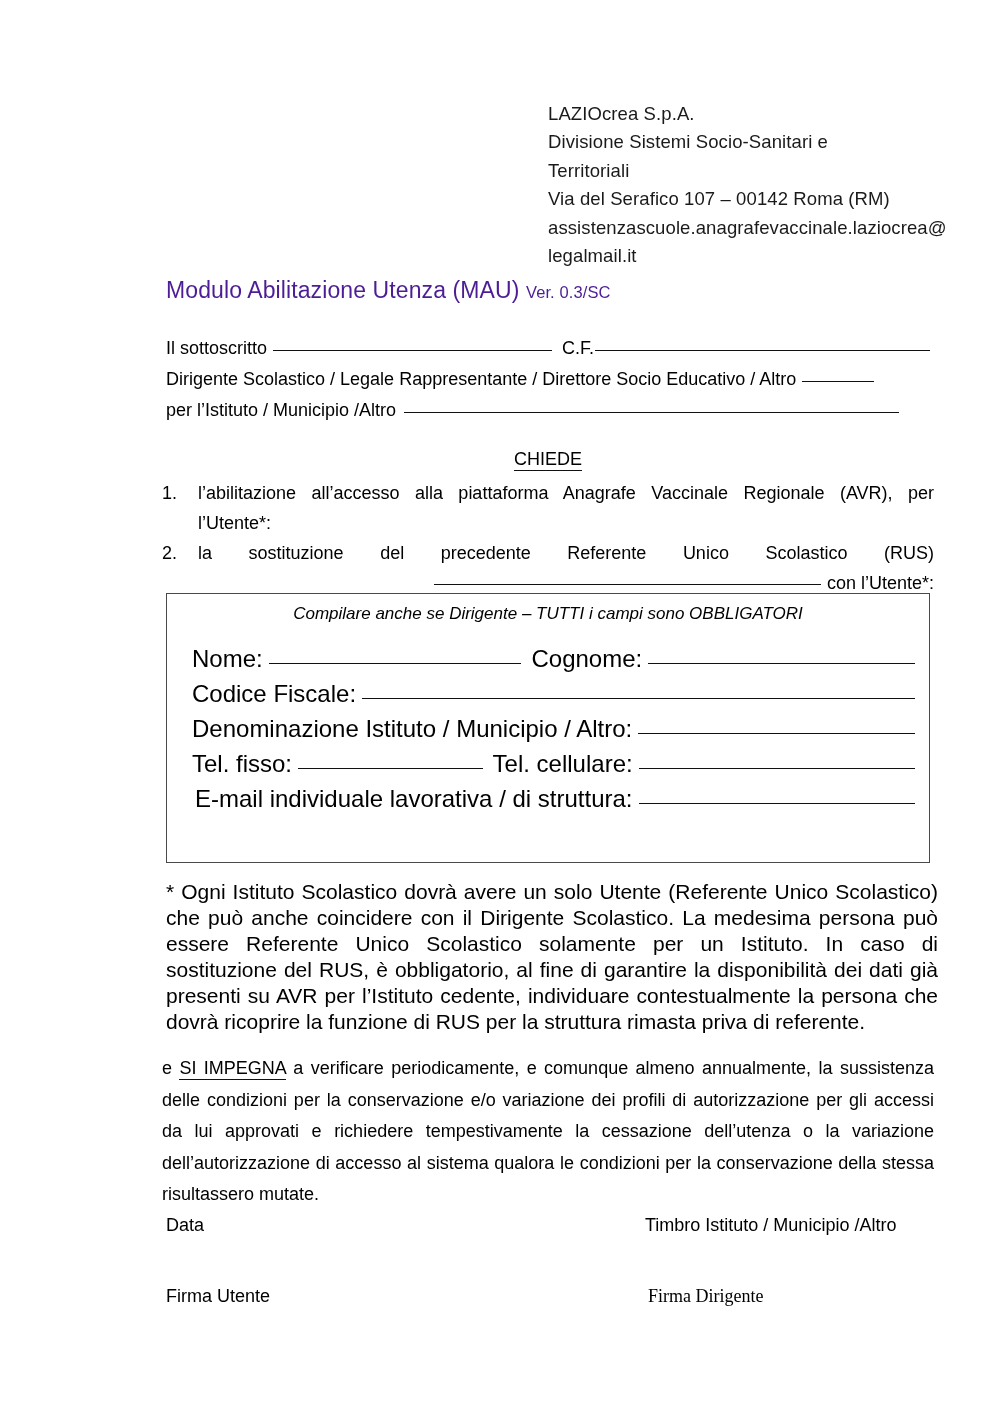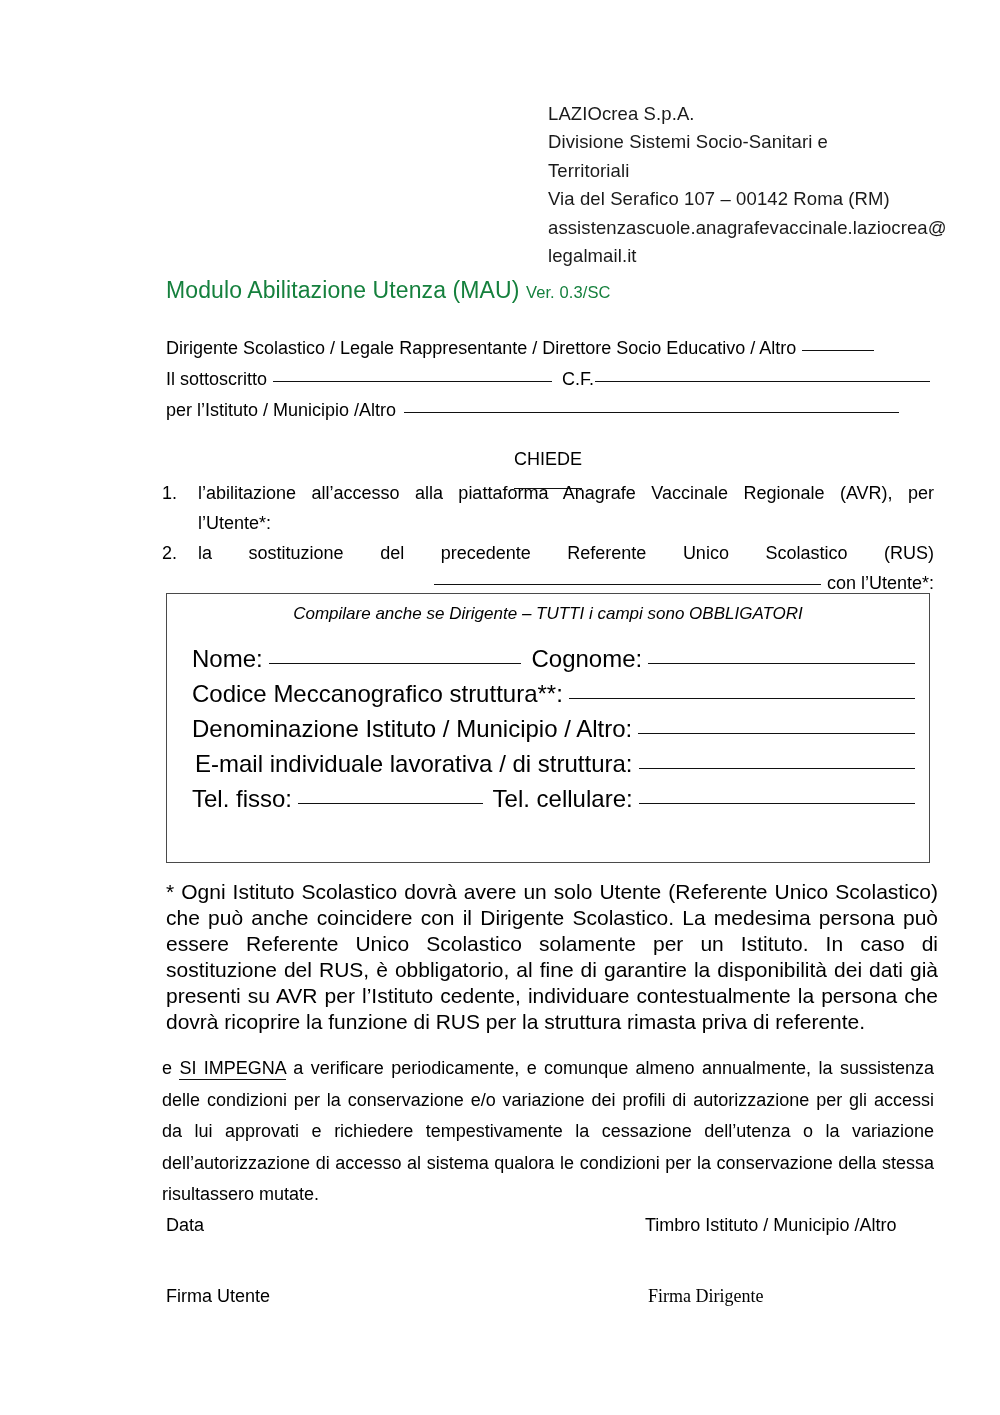--- a/index.html
+++ b/index.html
@@ -36,21 +36,21 @@
   }
   .letterhead .lh-line { display: block; white-space: pre-wrap; }
   .letterhead .lh-email { word-break: break-all; }
 
   
   .doc-title {
     position: absolute;
     left: 118px;
     top: 277px;
     font-size: 23px;
-    color: #15803d;
+    color: #4c1d95;
     letter-spacing: 0.1px;
     white-space: nowrap;
   }
   .doc-title .ver {
     font-size: 16.5px;
     letter-spacing: 0.1px;
   }
 
   
   .form-lines {
@@ -79,21 +79,21 @@
   .chiede {
     position: absolute;
     left: 0;
     top: 449px;
     width: 1000px;
     text-align: center;
     font-size: 18px;
   }
   .chiede span {
     border-bottom: 1.3px solid #111;
-    padding-bottom: 19px;
+    padding-bottom: 1px;
   }
 
   
   .requests {
     position: absolute;
     left: 114px;
     top: 478px;
     width: 772px;
     font-size: 18px;
     line-height: 30px;
@@ -216,28 +216,28 @@
     <span class="lh-line lh-email">assistenzascuole.anagrafevaccinale.laziocrea@legalmail.it</span>
   </div>
 
   <div class="doc-title">
     <span>Modulo Abilitazione Utenza (MAU)</span>
     <span class="ver">Ver. 0.3/SC</span>
   </div>
 
   <div class="form-lines">
     <div class="fline">
-      <span class="fl-txt">Dirigente Scolastico / Legale Rappresentante / Direttore Socio Educativo / Altro</span>
-      <span class="rule rule-c"></span>
-    </div>
-    <div class="fline">
       <span class="fl-txt">Il sottoscritto</span>
       <span class="rule rule-a"></span>
       <span class="fl-txt" style="margin-left:10px">C.F.</span>
       <span class="rule rule-b"></span>
+    </div>
+    <div class="fline">
+      <span class="fl-txt">Dirigente Scolastico / Legale Rappresentante / Direttore Socio Educativo / Altro</span>
+      <span class="rule rule-c"></span>
     </div>
     <div class="fline">
       <span class="fl-txt">per l’Istituto / Municipio /Altro</span>
       <span class="rule rule-d"></span>
     </div>
   </div>
 
   <div class="chiede">
     <span>CHIEDE</span>
   </div>
@@ -263,43 +263,43 @@
     <div class="box-note">Compilare anche se Dirigente – TUTTI i campi sono OBBLIGATORI</div>
     <div class="box-fields">
 
       <div class="bf-row">
         <span>Nome:</span>
         <span class="rule rule-n1"></span>
         <span style="margin-left:10px">Cognome:</span>
         <span class="rule rule-n2"></span>
       </div>
 
-
       <div class="bf-row">
-        <span>Codice Meccanografico struttura**:</span>
-        <span class="rule rule-f2"></span>
-      </div>
+        <span>Codice Fiscale:</span>
+        <span class="rule rule-f1"></span>
+      </div>
+
 
       <div class="bf-row">
         <span>Denominazione Istituto / Municipio / Altro:</span>
         <span class="rule rule-f3"></span>
-      </div>
-
-      <div class="bf-row bf-indent">
-        <span>E-mail individuale lavorativa / di struttura:</span>
-        <span class="rule rule-f6"></span>
       </div>
 
       <div class="bf-row">
         <span>Tel. fisso:</span>
         <span class="rule rule-f4"></span>
         <span style="margin-left:10px">Tel. cellulare:</span>
         <span class="rule rule-f5"></span>
       </div>
 
+      <div class="bf-row bf-indent">
+        <span>E-mail individuale lavorativa / di struttura:</span>
+        <span class="rule rule-f6"></span>
+      </div>
+
     </div>
   </div>
 
   <div class="footnotes">
     <p class="fn-para">* Ogni Istituto Scolastico dovrà avere un solo Utente (Referente Unico Scolastico) che può anche coincidere con il Dirigente Scolastico. La medesima persona può essere Referente Unico Scolastico solamente per un Istituto. In caso di sostituzione del RUS, è obbligatorio, al fine di garantire la disponibilità dei dati già presenti su AVR per l’Istituto cedente, individuare contestualmente la persona che dovrà ricoprire la funzione di RUS per la struttura rimasta priva di referente.</p>
   </div>
 
   <div class="impegna"><span>e </span><span class="u-impegna">SI IMPEGNA</span><span> a verificare periodicamente, e comunque almeno annualmente, la sussistenza delle condizioni per la conservazione e/o variazione dei profili di autorizzazione per gli accessi da lui approvati e richiedere tempestivamente la cessazione dell’utenza o la variazione dell’autorizzazione di accesso al sistema qualora le condizioni per la conservazione della stessa risultassero mutate.</span></div>
 
   <div class="sig-row sig-top">

